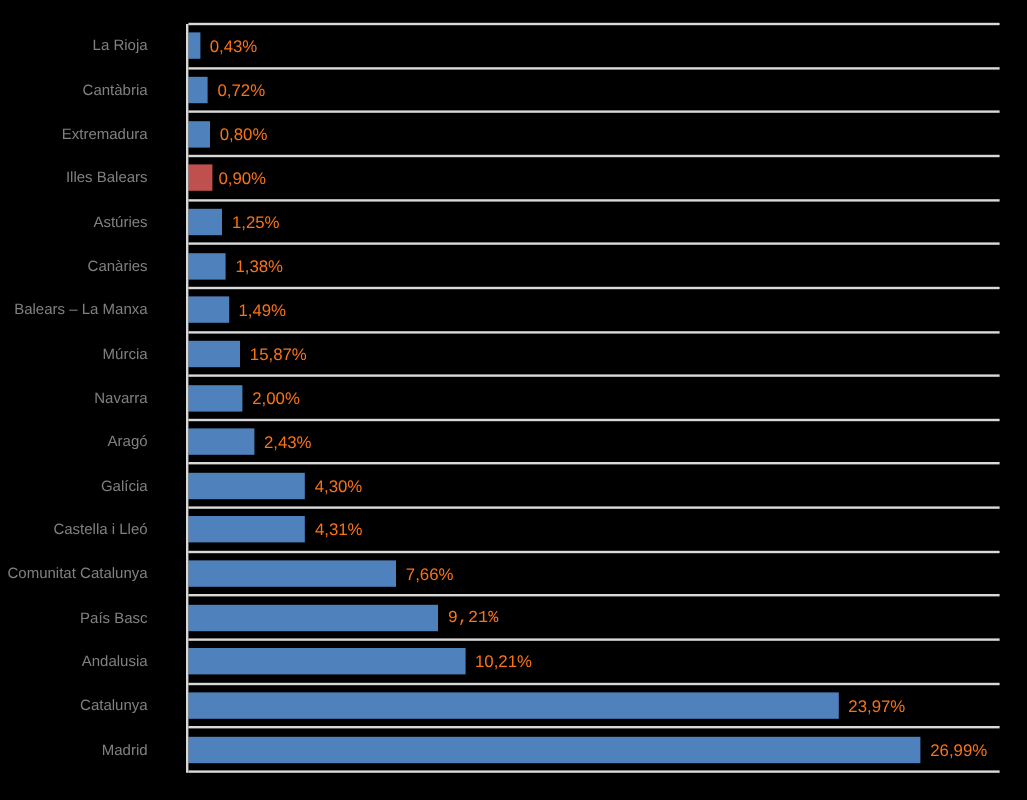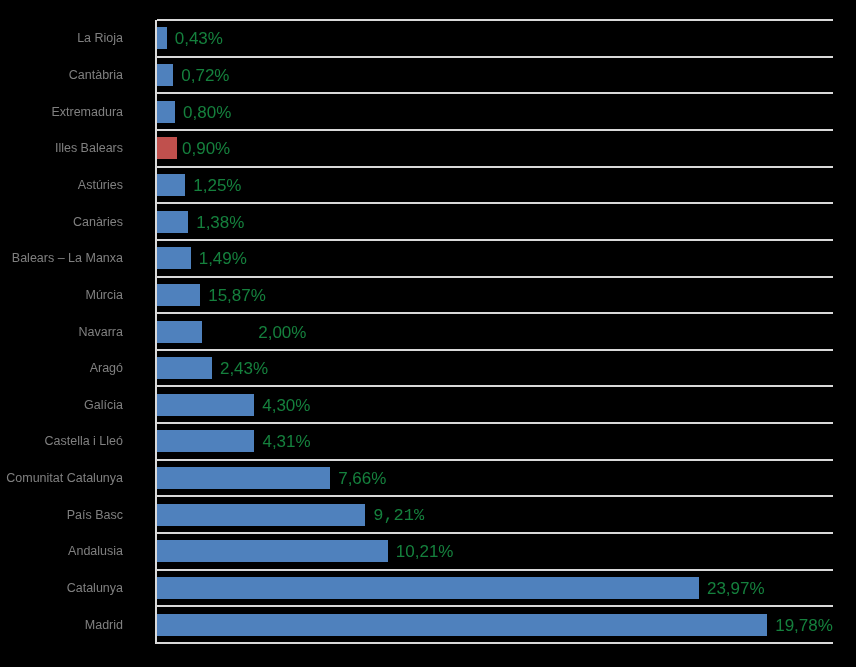--- a/index.html
+++ b/index.html
@@ -67,22 +67,22 @@
 
   .bar {
     position: absolute;
     height: 22px;
     transform: translateY(-50%);
     left: 0;
   }
 
   .bar-value {
     position: absolute;
-    color: #15803d;
-    font-size: 17px;
+    color: #f97316;
+    font-size: 14px;
     line-height: 1;
     white-space: nowrap;
     transform: translateY(-50%);
   }
 </style>
 </head>
 <body>
 
 <div id="chart-root">
 
@@ -144,21 +144,21 @@
           <div class="bar-value" style="left: 41.687px;">1,49%</div>
         </div>
         <div class="row" style="top: 274.853px;">
           <div class="cat-label">Múrcia</div>
           <div class="bar" title="1,91%" style="width: 43.1826px; background: rgb(79, 129, 189);"></div>
           <div class="bar-value" style="left: 51.1826px;">15,87%</div>
         </div>
         <div class="row" style="top: 311.5px;">
           <div class="cat-label">Navarra</div>
           <div class="bar" title="2,00%" style="width: 45.2174px; background: rgb(79, 129, 189);"></div>
-          <div class="bar-value" style="left: 53.2174px; margin-left: 48px;">2,00%</div>
+          <div class="bar-value" style="left: 53.2174px;">2,00%</div>
         </div>
         <div class="row" style="top: 348.147px;">
           <div class="cat-label">Aragó</div>
           <div class="bar" title="2,43%" style="width: 54.9391px; background: rgb(79, 129, 189);"></div>
           <div class="bar-value" style="left: 62.9391px;">2,43%</div>
         </div>
         <div class="row" style="top: 384.794px;">
           <div class="cat-label">Galícia</div>
           <div class="bar" title="4,30%" style="width: 97.2174px; background: rgb(79, 129, 189);"></div>
           <div class="bar-value" style="left: 105.217px;">4,30%</div>
@@ -184,20 +184,20 @@
           <div class="bar-value" style="left: 238.835px;">10,21%</div>
         </div>
         <div class="row" style="top: 568.029px;">
           <div class="cat-label">Catalunya</div>
           <div class="bar" title="23,97%" style="width: 541.93px; background: rgb(79, 129, 189);"></div>
           <div class="bar-value" style="left: 549.93px;">23,97%</div>
         </div>
         <div class="row" style="top: 604.676px;">
           <div class="cat-label">Madrid</div>
           <div class="bar" title="26,99%" style="width: 610.209px; background: rgb(79, 129, 189);"></div>
-          <div class="bar-value" style="left: 618.209px;">19,78%</div>
+          <div class="bar-value" style="left: 618.209px;">26,99%</div>
         </div>
       </div>
   </div>
 
   <div class="axis-line"></div>
 
 </div>
 
 </body></html>

